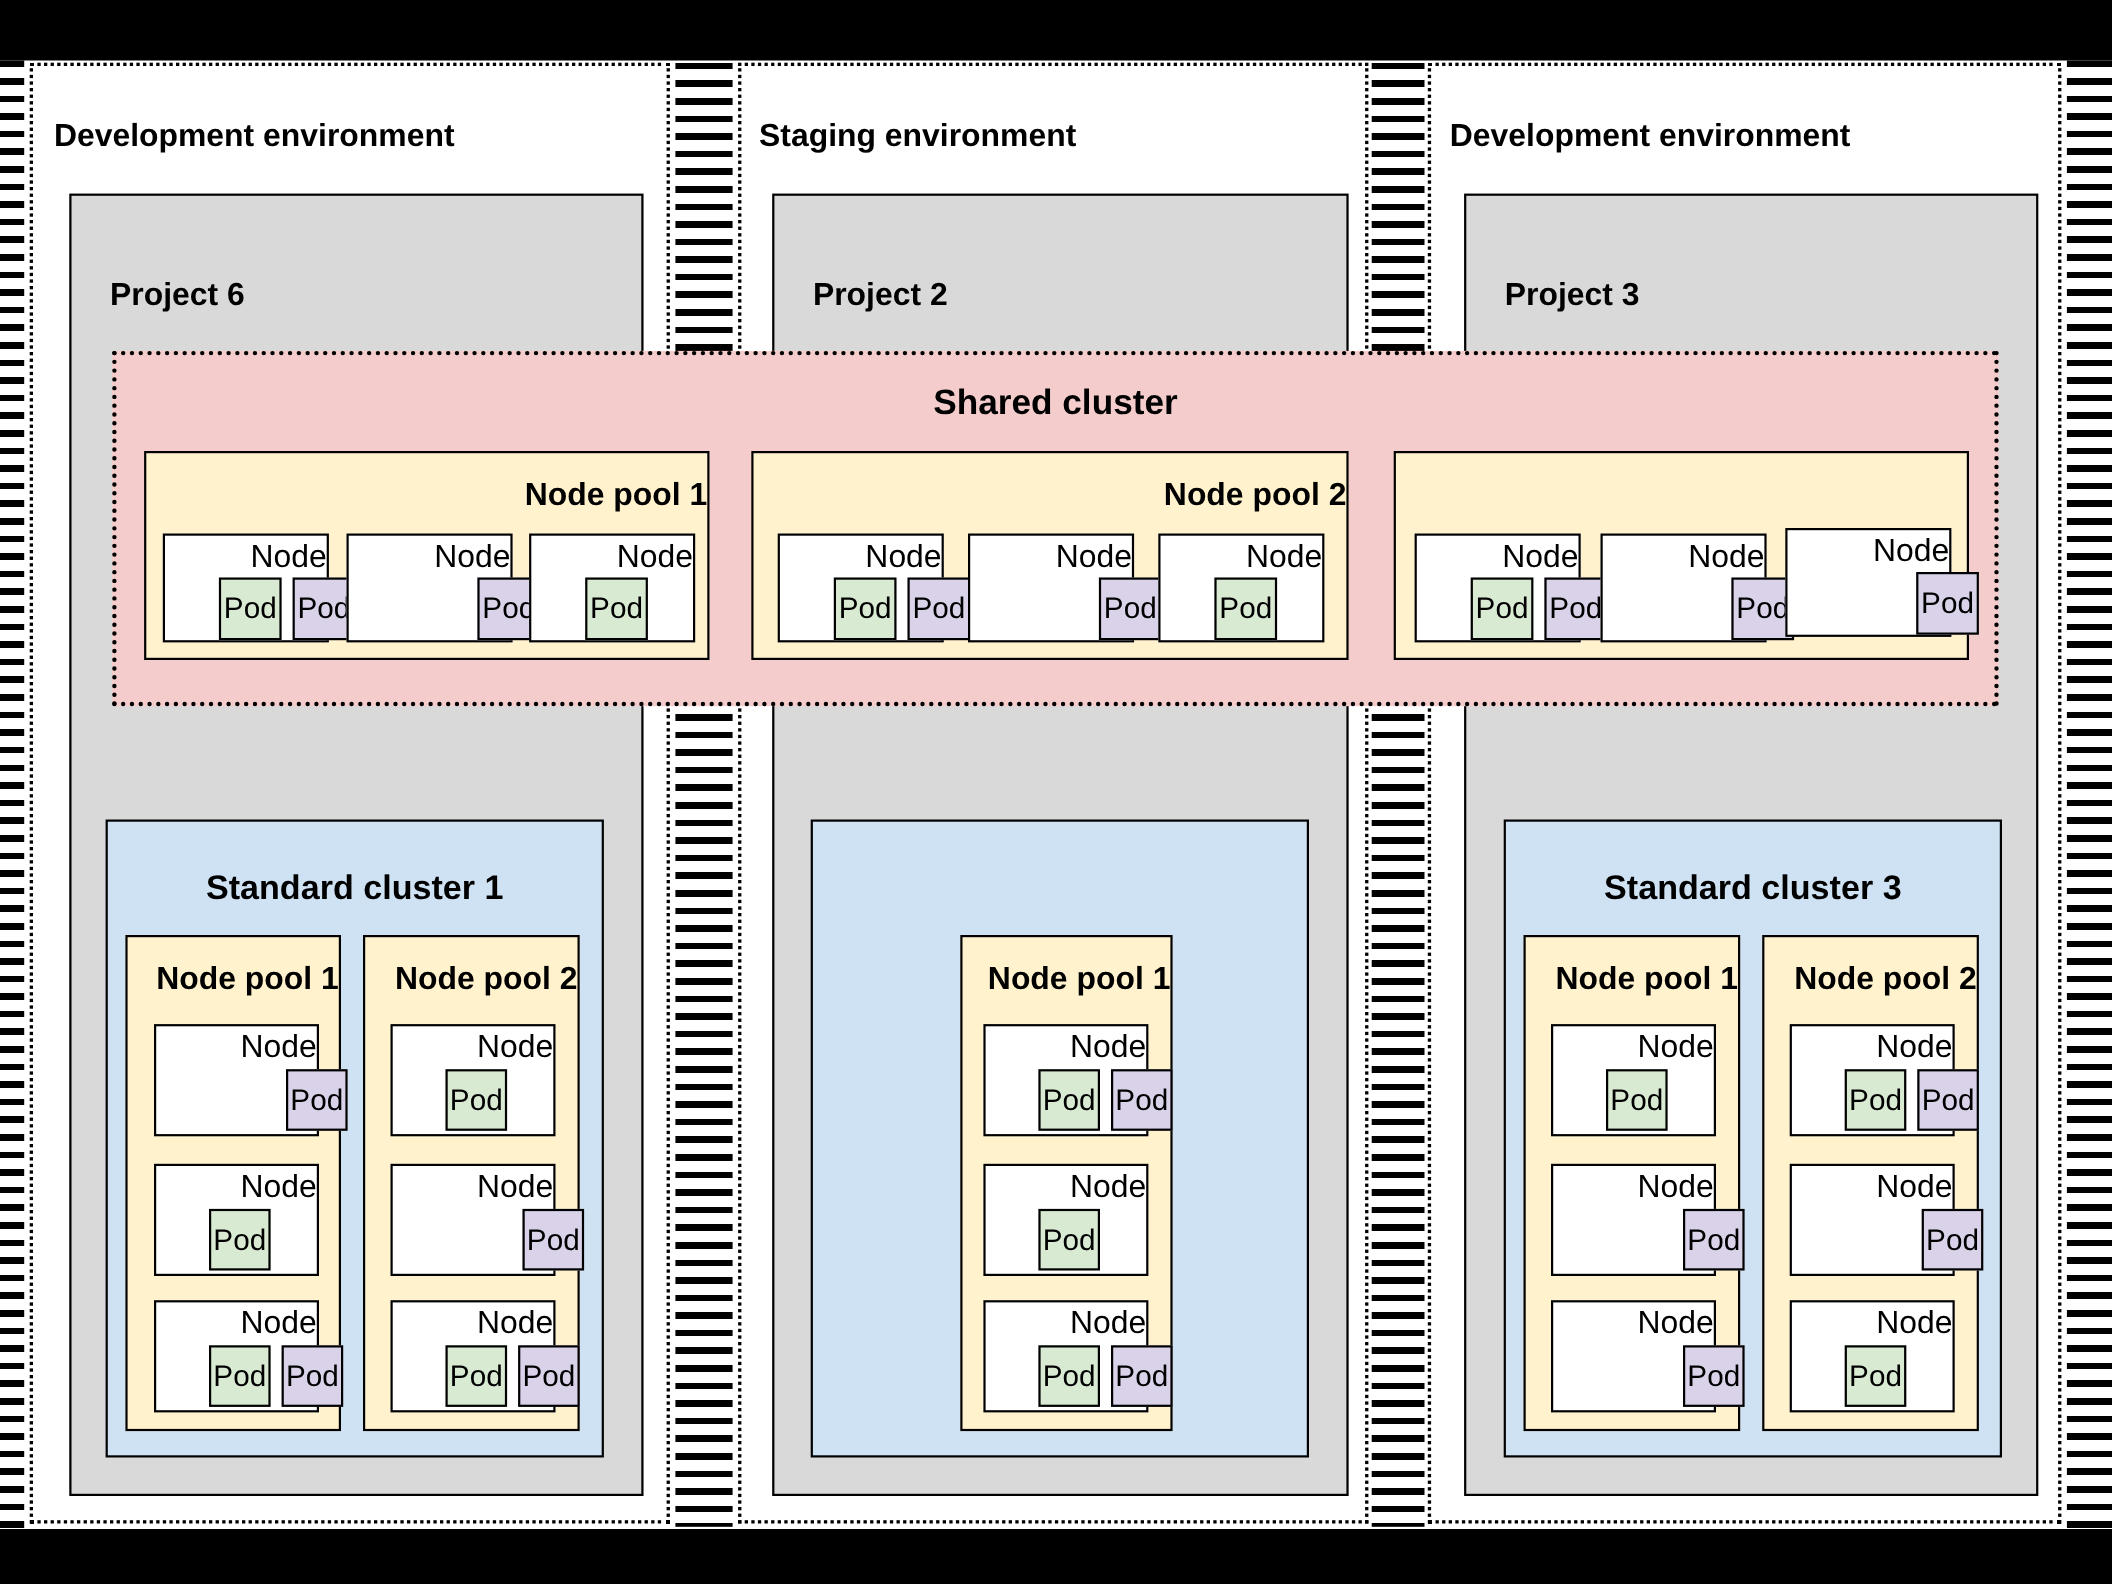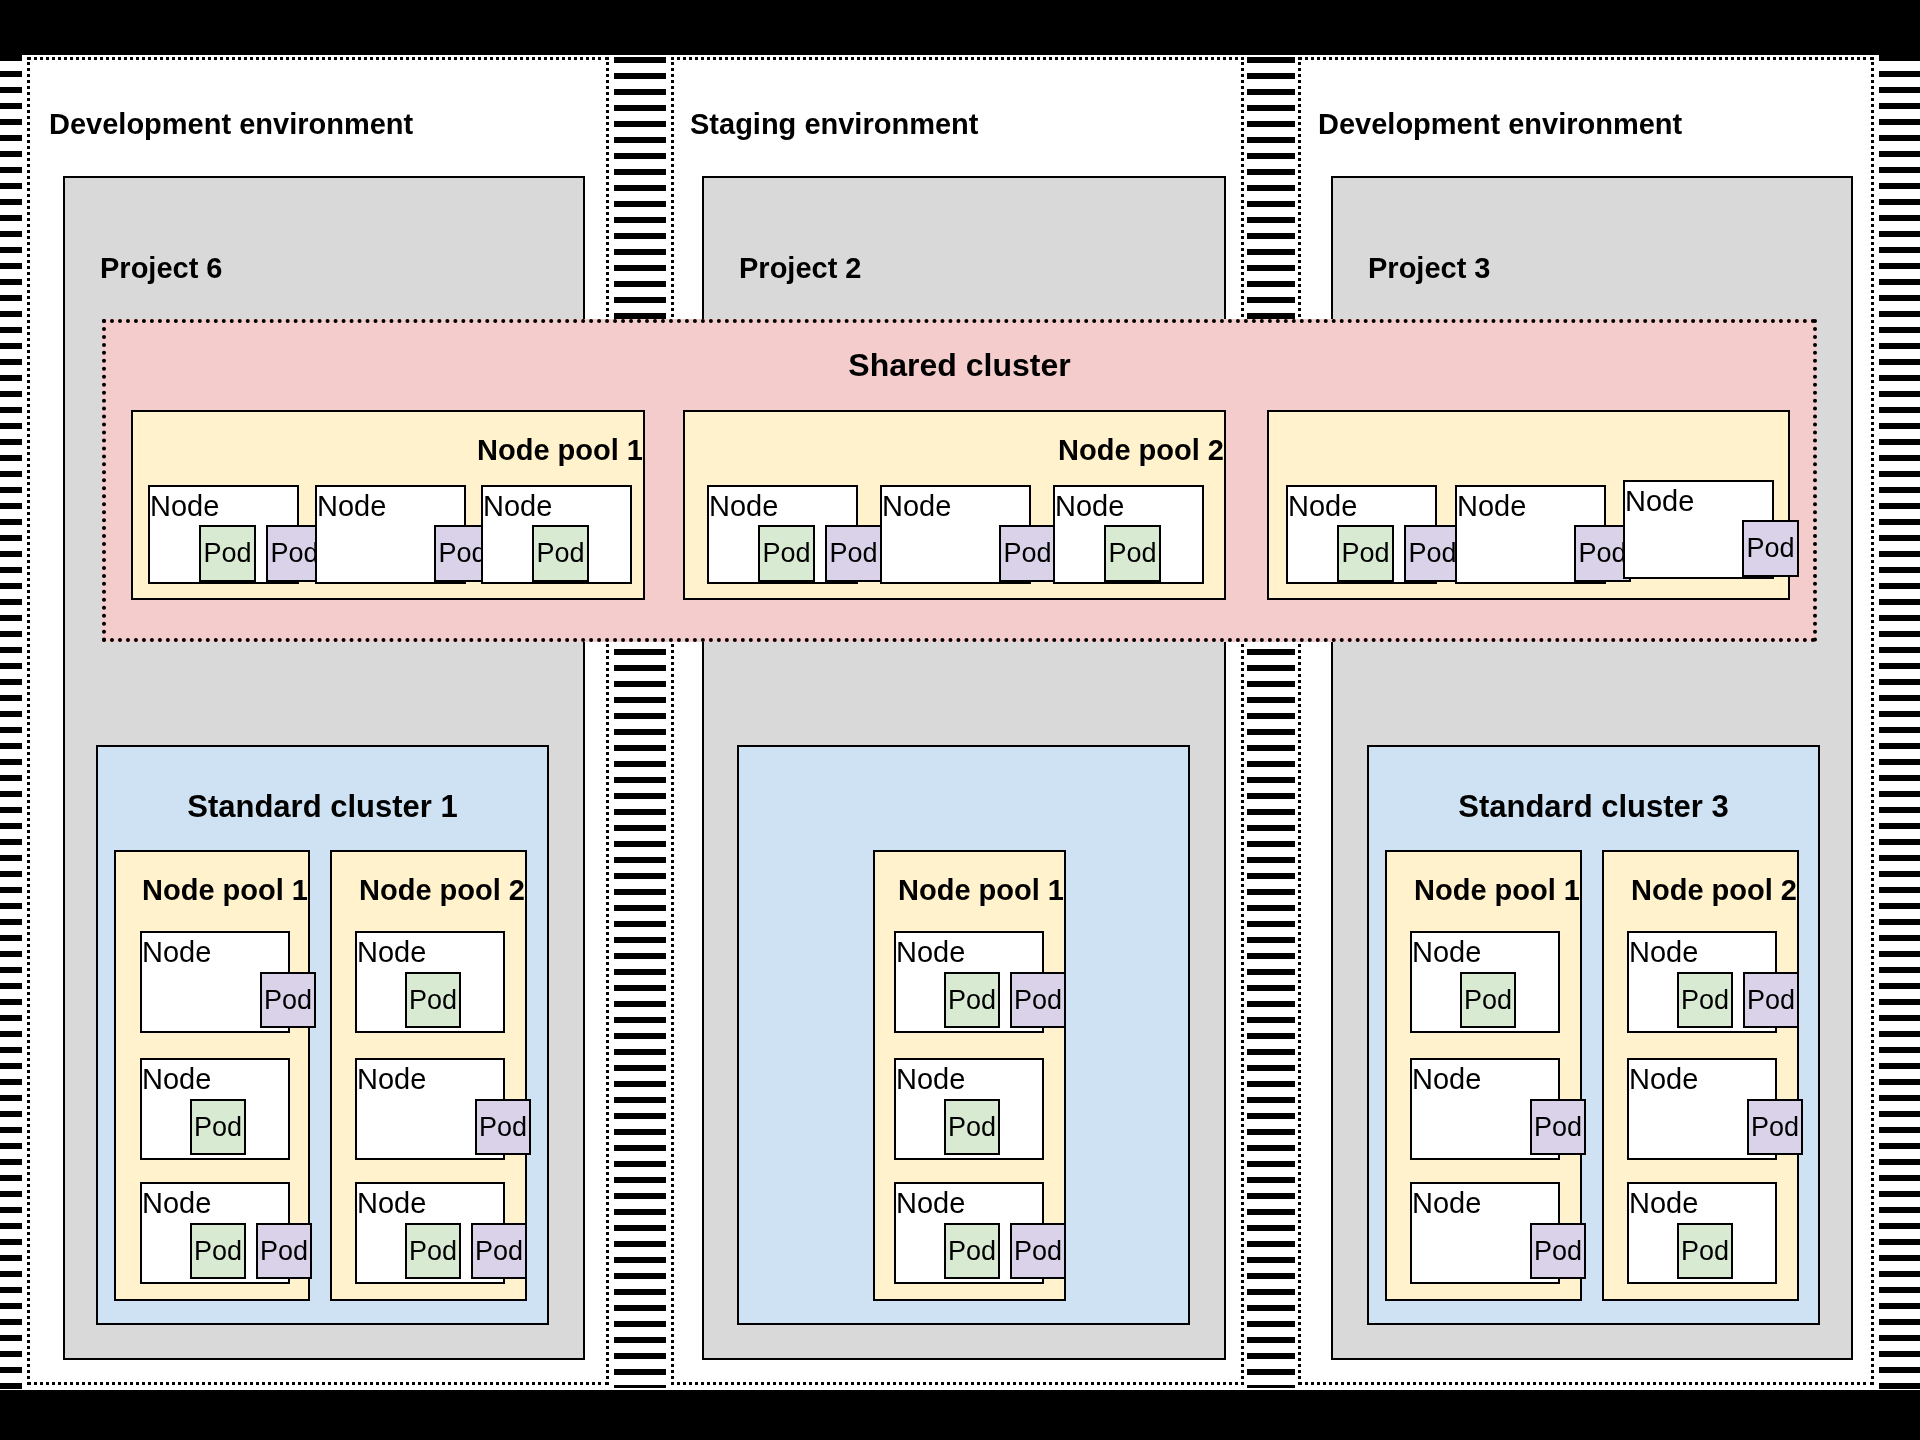--- a/index.html
+++ b/index.html
@@ -14,21 +14,21 @@
   .env-label{font-size:29px;font-weight:700;line-height:36px;white-space:nowrap;}
   .project{background:#d9d9d9;border:2px solid #000;}
   .project-label{position:absolute;left:35px;top:74px;font-size:29px;font-weight:700;white-space:nowrap;}
   .shared{background:#f4cccc;border:4px dotted #000;z-index:5;}
   .shared-title{text-align:center;font-size:32px;font-weight:700;padding-top:24px;}
   .cluster{background:#cfe2f3;border:2px solid #000;z-index:4;}
   .cluster-title{text-align:center;font-size:31px;font-weight:700;padding-top:42px;}
   .pool{background:#fff2cc;border:2px solid #000;}
   .pool-title{text-align:right;font-size:29px;font-weight:700;padding-top:22px;}
   .node{background:#ffffff;border:2px solid #000;}
-  .node-label{text-align:left;font-size:29px;font-weight:400;padding-top:3px;}
+  .node-label{text-align:right;font-size:29px;font-weight:400;padding-top:3px;}
   .pod{position:absolute;box-sizing:border-box;width:57px;height:57px;border:2px solid #000;
        display:flex;align-items:center;justify-content:center;font-size:27px;margin-left:36px;}
   .pod-v{width:56px;height:56px;}
   .green{background:#d9ead3;}
   .purple{background:#d9d2e9;}
   .z1{z-index:1}.z2{z-index:2}.z3{z-index:3}
 </style>
 </head>
 <body>
 

